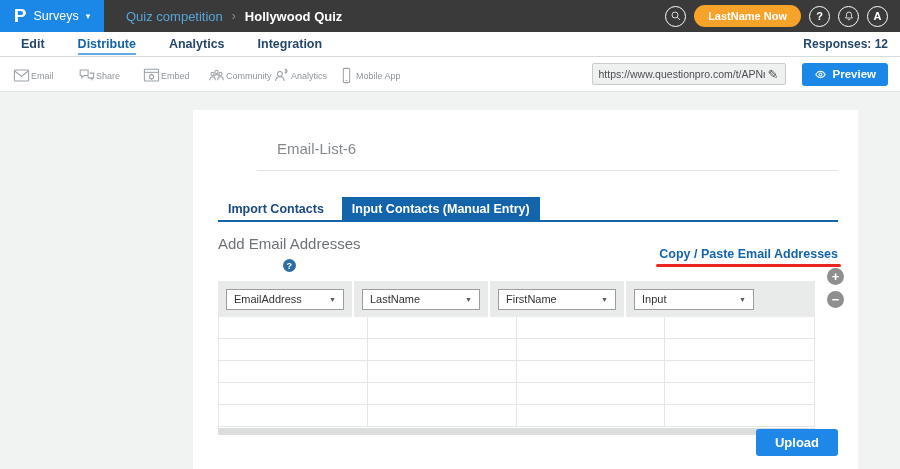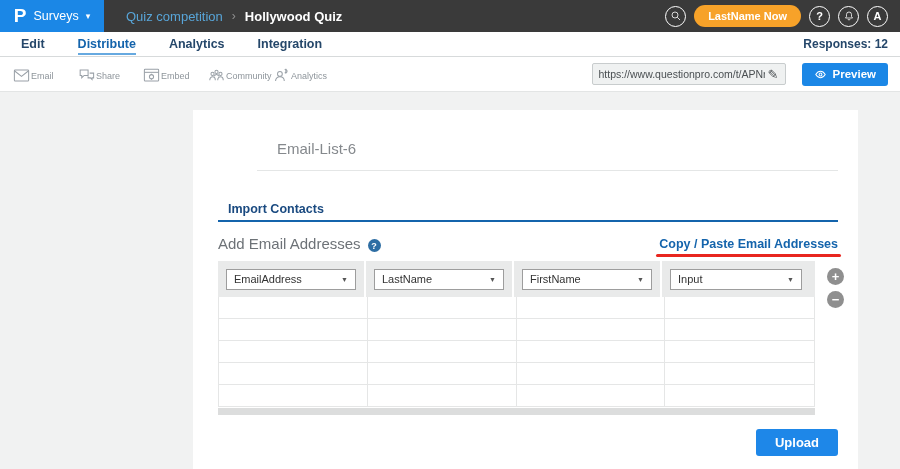--- a/index.html
+++ b/index.html
@@ -47,28 +47,28 @@
   .side-item { height:30px; line-height:30px; padding-left:14px; font-size:12px; color:#6d7277; background:#ebecec; border-bottom:1px solid #dfe1e1; cursor:pointer; }
   .side-item.active { background:#fff; border-left:4px solid #1b87e6; padding-left:10px; color:#5d6periodic3; }
 
   .panel { position:absolute; left:193px; top:18px; right:42px; bottom:0; background:#fff; }
   .list-title { padding:30px 7px 13px 84px; font-size:15px; color:#85898d; }
   .title-rule { margin:0 20px 0 64px; border-bottom:1px solid #e4e6e6; }
   .tabs { display:flex; margin:26px 20px 0 25px; border-bottom:2px solid #1464ac; }
   .tab { padding:5px 10px 4px; font-size:12.5px; font-weight:700; color:#1a4a80; margin-right:8px; cursor:pointer; }
   .tab.active { background:#1464ac; color:#fff; }
   .section-row { display:flex; align-items:center; justify-content:space-between; margin:13px 20px 9px 25px; }
-  .section-title { font-size:15px; color:#6d7277; display:flex; align-items:flex-end; gap:7px; }
+  .section-title { font-size:15px; color:#6d7277; display:flex; align-items:center; gap:7px;flex-direction:column; }
   .help-badge { width:13px; height:13px; background:#2d6da3; border-radius:50%; color:#fff; font-size:9px; font-weight:bold; display:flex; align-items:center; justify-content:center; cursor:pointer; }
   .copy-link { position:relative; font-size:12.5px; font-weight:700; color:#1464ac; cursor:pointer; }
   .red-underline { position:absolute; left:-3px; right:-3px; bottom:-6px; height:3px; background:#e8261f; border-radius:2px; }
 
   .grid { margin-left:25px; width:597px; }
   .grid-header { display:flex; background:#e9eaea; height:36px; }
-  .hcell { width:148px; display:flex; align-items:center; padding:0 8px; border-right:2px solid #fff; }
+  .hcell { width:136px; display:flex; align-items:center; padding:0 8px; border-right:2px solid #fff; }
   .hcell:last-child { border-right:0; }
   .select { flex:1; height:21px; background:#fff; border:1px solid #9d9d9d; display:flex; align-items:center; justify-content:space-between; padding:0 7px; font-size:11px; color:#333; cursor:pointer; }
   .select .caret { font-size:7px; color:#555; }
   .grid-body { border-left:1px solid #e5e6e6; border-right:1px solid #e5e6e6; }
   .brow { display:flex; height:22px; border-bottom:1px solid #e5e6e6; background:#fff; }
   .bcell { width:149.25px; border-right:1px solid #e5e6e6; cursor:text; }
   .bcell:last-child { border-right:0; }
   .grid-scrollbar { height:7px; background:#dcdddd; margin-top:1px; }
 
   .pm-buttons { position:absolute; left:634px; top:158px; display:flex; flex-direction:column; gap:6px; }
@@ -161,20 +161,27 @@
     </div>
     <div class="channel">
       <svg viewBox="0 0 24 24">
           <circle cx="10" cy="10" r="3"></circle>
           <path d="M4.5 19c0-3.5 2.5-5.3 5.5-5.3s5.5 1.8 5.5 5.3"></path>
           <path d="M16 4.5c2 0 3 .9 3 2s-1 2-3 2"></path>
           <path d="M17.5 3.5v6"></path>
         </svg>
       <span class="channel-label">Analytics</span>
     </div>
+    <div class="channel">
+      <svg viewBox="0 0 24 24">
+          <rect x="8" y="3" width="8" height="18" rx="1.5"></rect>
+          <path d="M11 18.5h2"></path>
+        </svg>
+      <span class="channel-label">Mobile App</span>
+    </div>
   </div>
   <div class="toolbar-right">
     <div class="url-box">
       <input class="url-input" type="text" value="https://www.questionpro.com/t/APNrfZ" style="">
       <span class="pencil"><span>✎</span></span>
     </div>
     <button class="preview-btn">
       <svg viewBox="0 0 16 14">
           <path d="M2 7s2.5-4 6-4 6 4 6 4-2.5 4-6 4-6-4-6-4z"></path>
           <circle cx="8" cy="7" r="1.8"></circle>
@@ -186,20 +193,21 @@
 
 <div class="content">
 
 
   <div class="panel">
     <div class="list-title">Email-List-6</div>
     <div class="title-rule"></div>
 
     <div class="tabs">
       <span class="tab">Import Contacts</span>
+      <span class="tab active">Input Contacts (Manual Entry)</span>
     </div>
 
     <div class="section-row">
       <div class="section-title">
         <span>Add Email Addresses</span>
         <span class="help-badge">?</span>
       </div>
       <span class="copy-link">
         <span>Copy / Paste Email Addresses</span>
         <span class="red-underline"></span>

